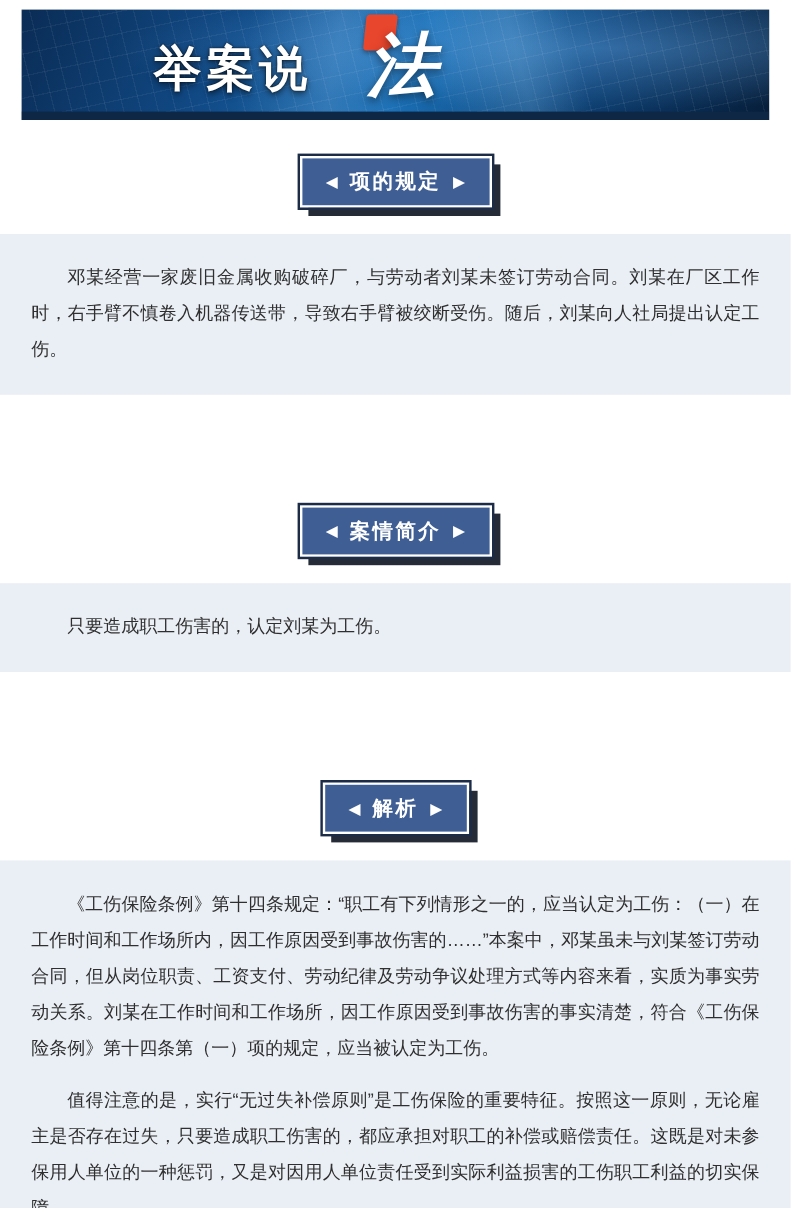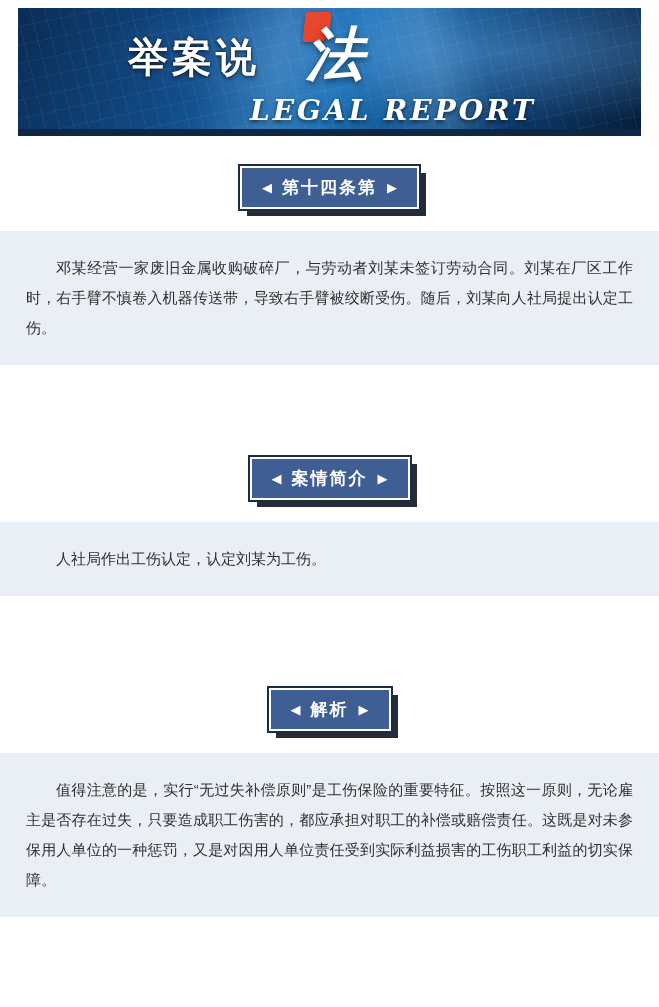--- a/index.html
+++ b/index.html
@@ -19,21 +19,21 @@
     box-sizing: border-box;
     padding: 0 0 10px 0;
   }
 
   
   .banner-wrap {
     padding: 8px 18px 0 18px;
   }
   .banner {
     position: relative;
-    height: 128px;
+    height: 92px;
     overflow: hidden;
     background: linear-gradient(115deg, #0a2c55 0%, #114a86 28%, #1a6fb5 52%, #0d3f72 76%, #061d39 100%);
   }
   .banner .rays {
     position: absolute;
     inset: 0;
     background:
       linear-gradient(100deg, rgba(255,255,255,0.00) 30%, rgba(160,210,255,0.20) 42%, rgba(255,255,255,0.00) 52%),
       linear-gradient(75deg, rgba(255,255,255,0.00) 55%, rgba(170,220,255,0.18) 66%, rgba(255,255,255,0.00) 74%),
       radial-gradient(ellipse at 78% 35%, rgba(120,190,255,0.35) 0%, rgba(10,40,80,0.0) 60%);
@@ -160,47 +160,48 @@
       <div class="banner-title">举案说</div>
       <div class="banner-fa">法</div>
       <div class="banner-sub">LEGAL REPORT</div>
       <div class="bottom-bar"></div>
     </div>
   </div>
 
   <div class="heading-row">
     <div class="plaque">
       <span class="arrow">◀</span>
-      <span class="ptext">第十四条第</span>
+      <span class="ptext">项的规定</span>
       <span class="arrow">▶</span>
     </div>
   </div>
   <div class="block">
     <p>邓某经营一家废旧金属收购破碎厂，与劳动者刘某未签订劳动合同。刘某在厂区工作时，右手臂不慎卷入机器传送带，导致右手臂被绞断受伤。随后，刘某向人社局提出认定工伤。</p>
   </div>
 
   <div class="spacer-lg"></div>
 
   <div class="heading-row">
     <div class="plaque">
       <span class="arrow">◀</span>
       <span class="ptext">案情简介</span>
       <span class="arrow">▶</span>
     </div>
   </div>
   <div class="block short">
-    <p>人社局作出工伤认定，认定刘某为工伤。</p>
+    <p>只要造成职工伤害的，认定刘某为工伤。</p>
   </div>
 
   <div class="spacer-lg"></div>
 
   <div class="heading-row">
     <div class="plaque">
       <span class="arrow">◀</span>
       <span class="ptext">解析</span>
       <span class="arrow">▶</span>
     </div>
   </div>
   <div class="block">
+    <p>《工伤保险条例》第十四条规定：“职工有下列情形之一的，应当认定为工伤：（一）在工作时间和工作场所内，因工作原因受到事故伤害的……”本案中，邓某虽未与刘某签订劳动合同，但从岗位职责、工资支付、劳动纪律及劳动争议处理方式等内容来看，实质为事实劳动关系。刘某在工作时间和工作场所，因工作原因受到事故伤害的事实清楚，符合《工伤保险条例》第十四条第（一）项的规定，应当被认定为工伤。</p>
     <p>值得注意的是，实行“无过失补偿原则”是工伤保险的重要特征。按照这一原则，无论雇主是否存在过失，只要造成职工伤害的，都应承担对职工的补偿或赔偿责任。这既是对未参保用人单位的一种惩罚，又是对因用人单位责任受到实际利益损害的工伤职工利益的切实保障。</p>
   </div>
 
 </div>
 
 </body></html>

